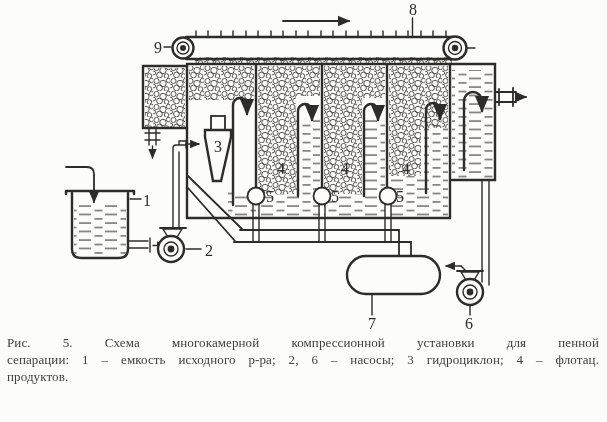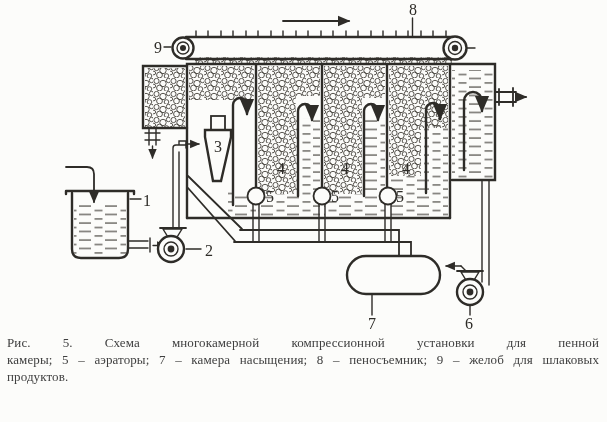--- a/index.html
+++ b/index.html
@@ -202,17 +202,17 @@
     <line class="ln thin" x1="412.5" y1="18" x2="412.5" y2="36"></line>
     <text class="num" x="413" y="15" text-anchor="middle">8</text>
 
     <line class="ln thin" x1="164" y1="47" x2="171" y2="47"></line>
     <text class="num" x="158" y="53" text-anchor="middle">9</text>
   </g>
 </svg>
 
 <div id="caption">
   <div class="cap-line">Рис. 5. Схема многокамерной компрессионной установки для пенной</div>
-  <div class="cap-line">камеры; 5 – аэраторы; 7 – камера насыщения; 8 – пеносъемник; 9 – желоб для шлаковых</div>
+  <div class="cap-line">сепарации: 1 – емкость исходного р-ра; 2, 6 – насосы; 3 гидроциклон; 4 – флотац.</div>
   <div class="cap-line cap-last">продуктов.</div>
 </div>
 
 </div>
 
 </body></html>

